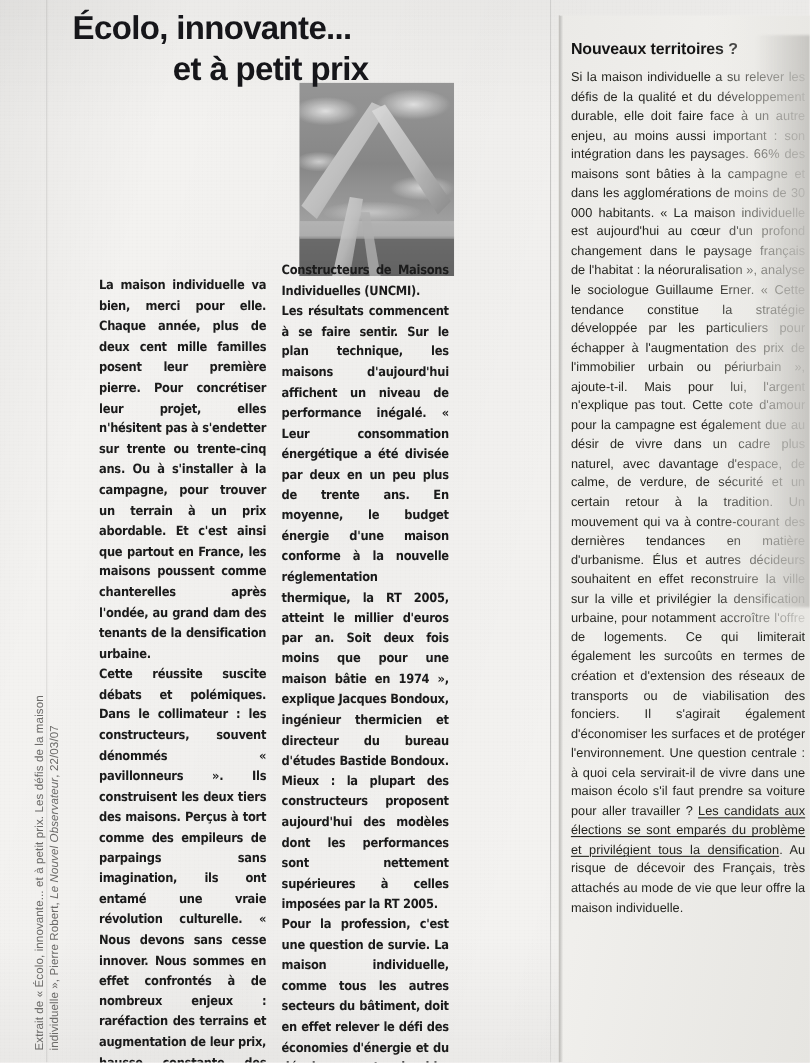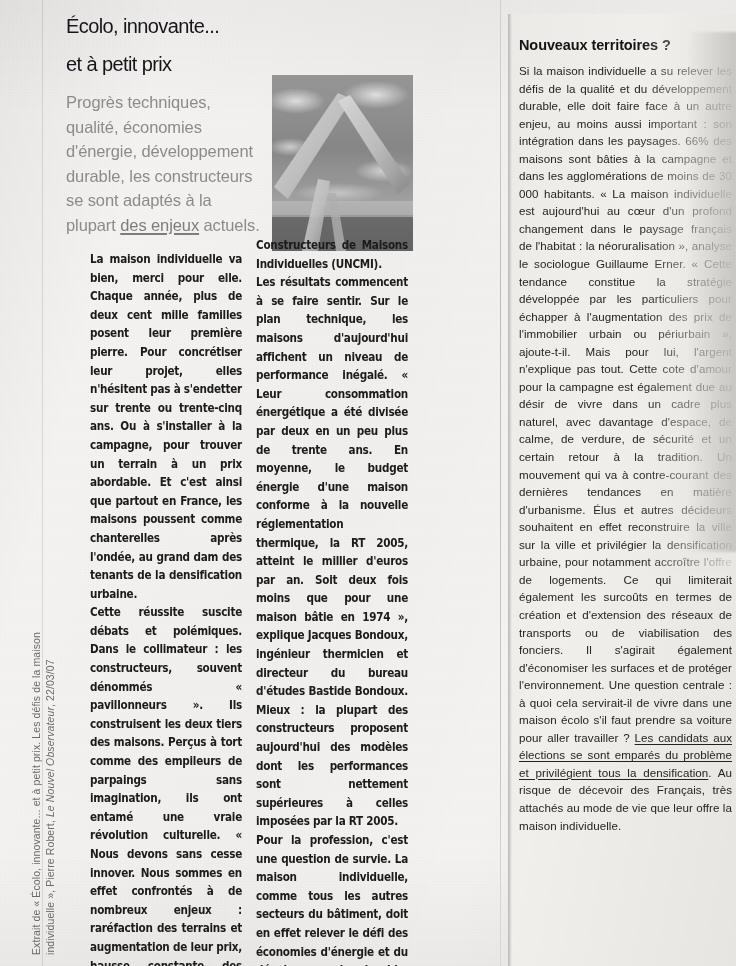--- a/index.html
+++ b/index.html
@@ -43,25 +43,25 @@
     color:#6b6a68;
     letter-spacing:.1px;
     white-space:nowrap;
   }
   #credit .rot .l2{display:block;}
   #credit em{font-style:italic;}
 
   
   #header{position:absolute;left:66px;top:8px;width:360px;height:238px;z-index:4;}
   .kicker{
-    font-size:20px;line-height:36px;font-weight:normal;
+    font-size:30px;line-height:36px;font-weight:bold;
     letter-spacing:-.6px;color:#16161a;
     margin:0;
   }
-  .kicker .l2{display:block;margin-top:2px;}
+  .kicker .l2{display:block;margin-top:2px;text-align:center;}
   .deck{
     margin-top:8px;
     font-size:16.5px;line-height:24.5px;
     color:#8b8b8b;font-weight:500;letter-spacing:-.1px;
     width:196px;
   }
   .deck .u{ text-decoration:underline; text-decoration-thickness:1.5px; text-underline-offset:2px; color:#7d7d7d;}
 
   
   #photo{
@@ -156,23 +156,20 @@
       <span>individuelle », Pierre Robert, </span><em>Le Nouvel Observateur</em><span>, 22/03/07</span>
     </span>
   </div>
 </div>
 
 <div id="header">
   <h1 class="kicker">
     <span>Écolo, innovante...</span>
     <span class="l2">et à petit prix</span>
   </h1>
-  <div class="deck">
-    <span>Progrès techniques, qualité, économies d'énergie, développement durable, les constructeurs se sont adaptés à la plupart </span><span class="u">des enjeux</span><span> actuels.</span>
-  </div>
 </div>
 
 <div id="photo">
   <svg width="141" height="176" viewBox="0 0 141 176">
     <defs>
       <linearGradient id="sky" x1="0" y1="0" x2="0" y2="1">
         <stop offset="0%" stop-color="#9b9b9b"></stop>
         <stop offset="42%" stop-color="#8a8a8a"></stop>
         <stop offset="72%" stop-color="#a6a6a6"></stop>
         <stop offset="100%" stop-color="#6f6f6f"></stop>

